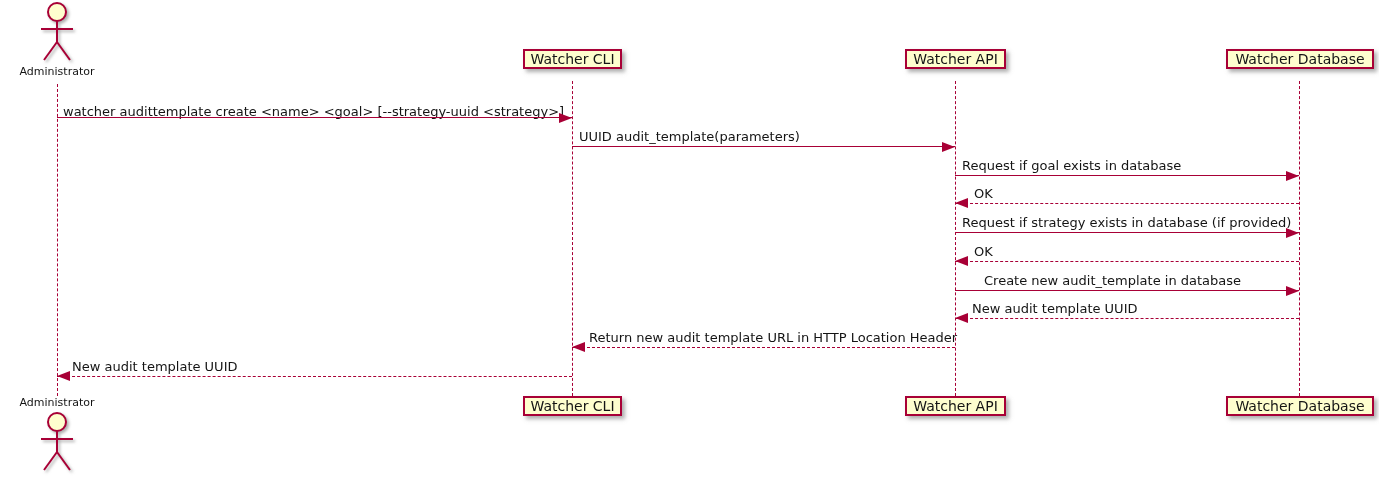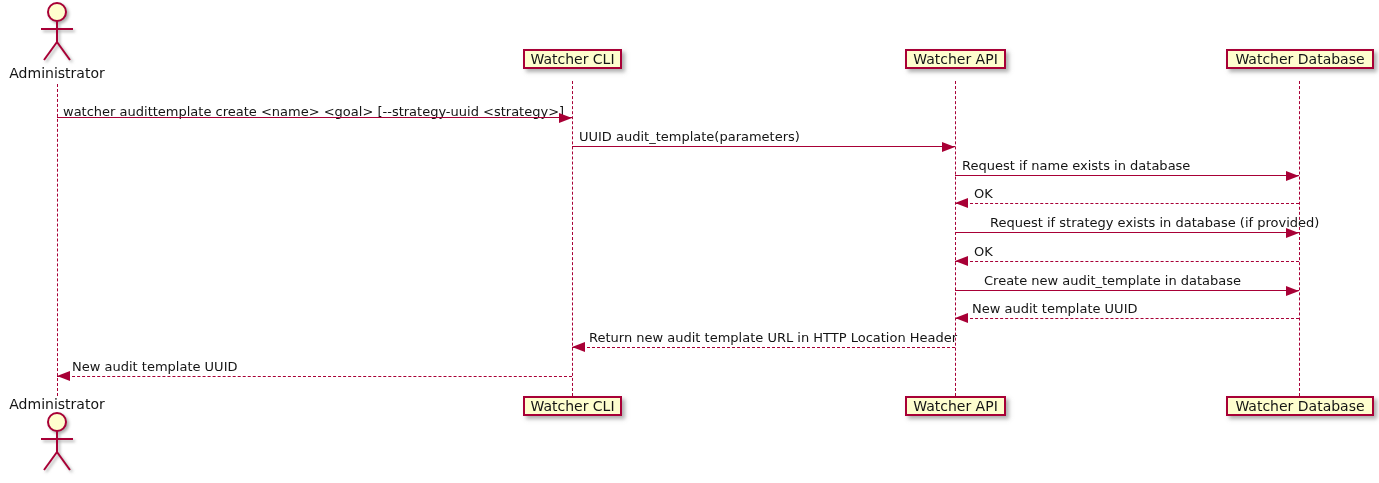--- a/index.html
+++ b/index.html
@@ -23,21 +23,21 @@
     border:2px solid var(--accent);
     box-shadow:3px 3px 4px rgba(110,110,110,.55);
     display:flex;align-items:center;justify-content:center;
     font-size:14px;color:var(--txt);
     white-space:nowrap;
   }
   .actor-label{
     position:absolute;
     width:110px;
     text-align:center;
-    font-size:14px;color:var(--txt);
+    font-size:11px;color:var(--txt);
     white-space:nowrap;
   }
   .actor-svg{
     position:absolute;
     filter:drop-shadow(2.5px 2.5px 1.5px rgba(130,130,130,.65));
   }
   .lifeline{
     position:absolute;
     width:0;
     border-left:1px dashed var(--accent);
@@ -84,33 +84,33 @@
     <div class="ah ah-r" style="left:559px;top:113px"></div>
   </div>
 
   <div>
     <div class="msg-label" style="left:579px;top:129px">UUID audit_template(parameters)</div>
     <div class="mline solid" style="left:572px;top:146px;width:383px"></div>
     <div class="ah ah-r" style="left:942px;top:142px"></div>
   </div>
 
   <div>
-    <div class="msg-label" style="left:962px;top:158px">Request if name exists in database</div>
+    <div class="msg-label" style="left:962px;top:158px">Request if goal exists in database</div>
     <div class="mline solid" style="left:955px;top:175px;width:344px"></div>
     <div class="ah ah-r" style="left:1286px;top:171px"></div>
   </div>
 
   <div>
     <div class="msg-label" style="left:974px;top:186px">OK</div>
     <div class="mline dashed" style="left:955px;top:203px;width:344px"></div>
     <div class="ah ah-l" style="left:955px;top:198px"></div>
   </div>
 
   <div>
-    <div class="msg-label" style="left:990px;top:215px">Request if strategy exists in database (if provided)</div>
+    <div class="msg-label" style="left:962px;top:215px">Request if strategy exists in database (if provided)</div>
     <div class="mline solid" style="left:955px;top:232px;width:344px"></div>
     <div class="ah ah-r" style="left:1286px;top:228px"></div>
   </div>
 
   <div>
     <div class="msg-label" style="left:974px;top:244px">OK</div>
     <div class="mline dashed" style="left:955px;top:261px;width:344px"></div>
     <div class="ah ah-l" style="left:955px;top:256px"></div>
   </div>
 

